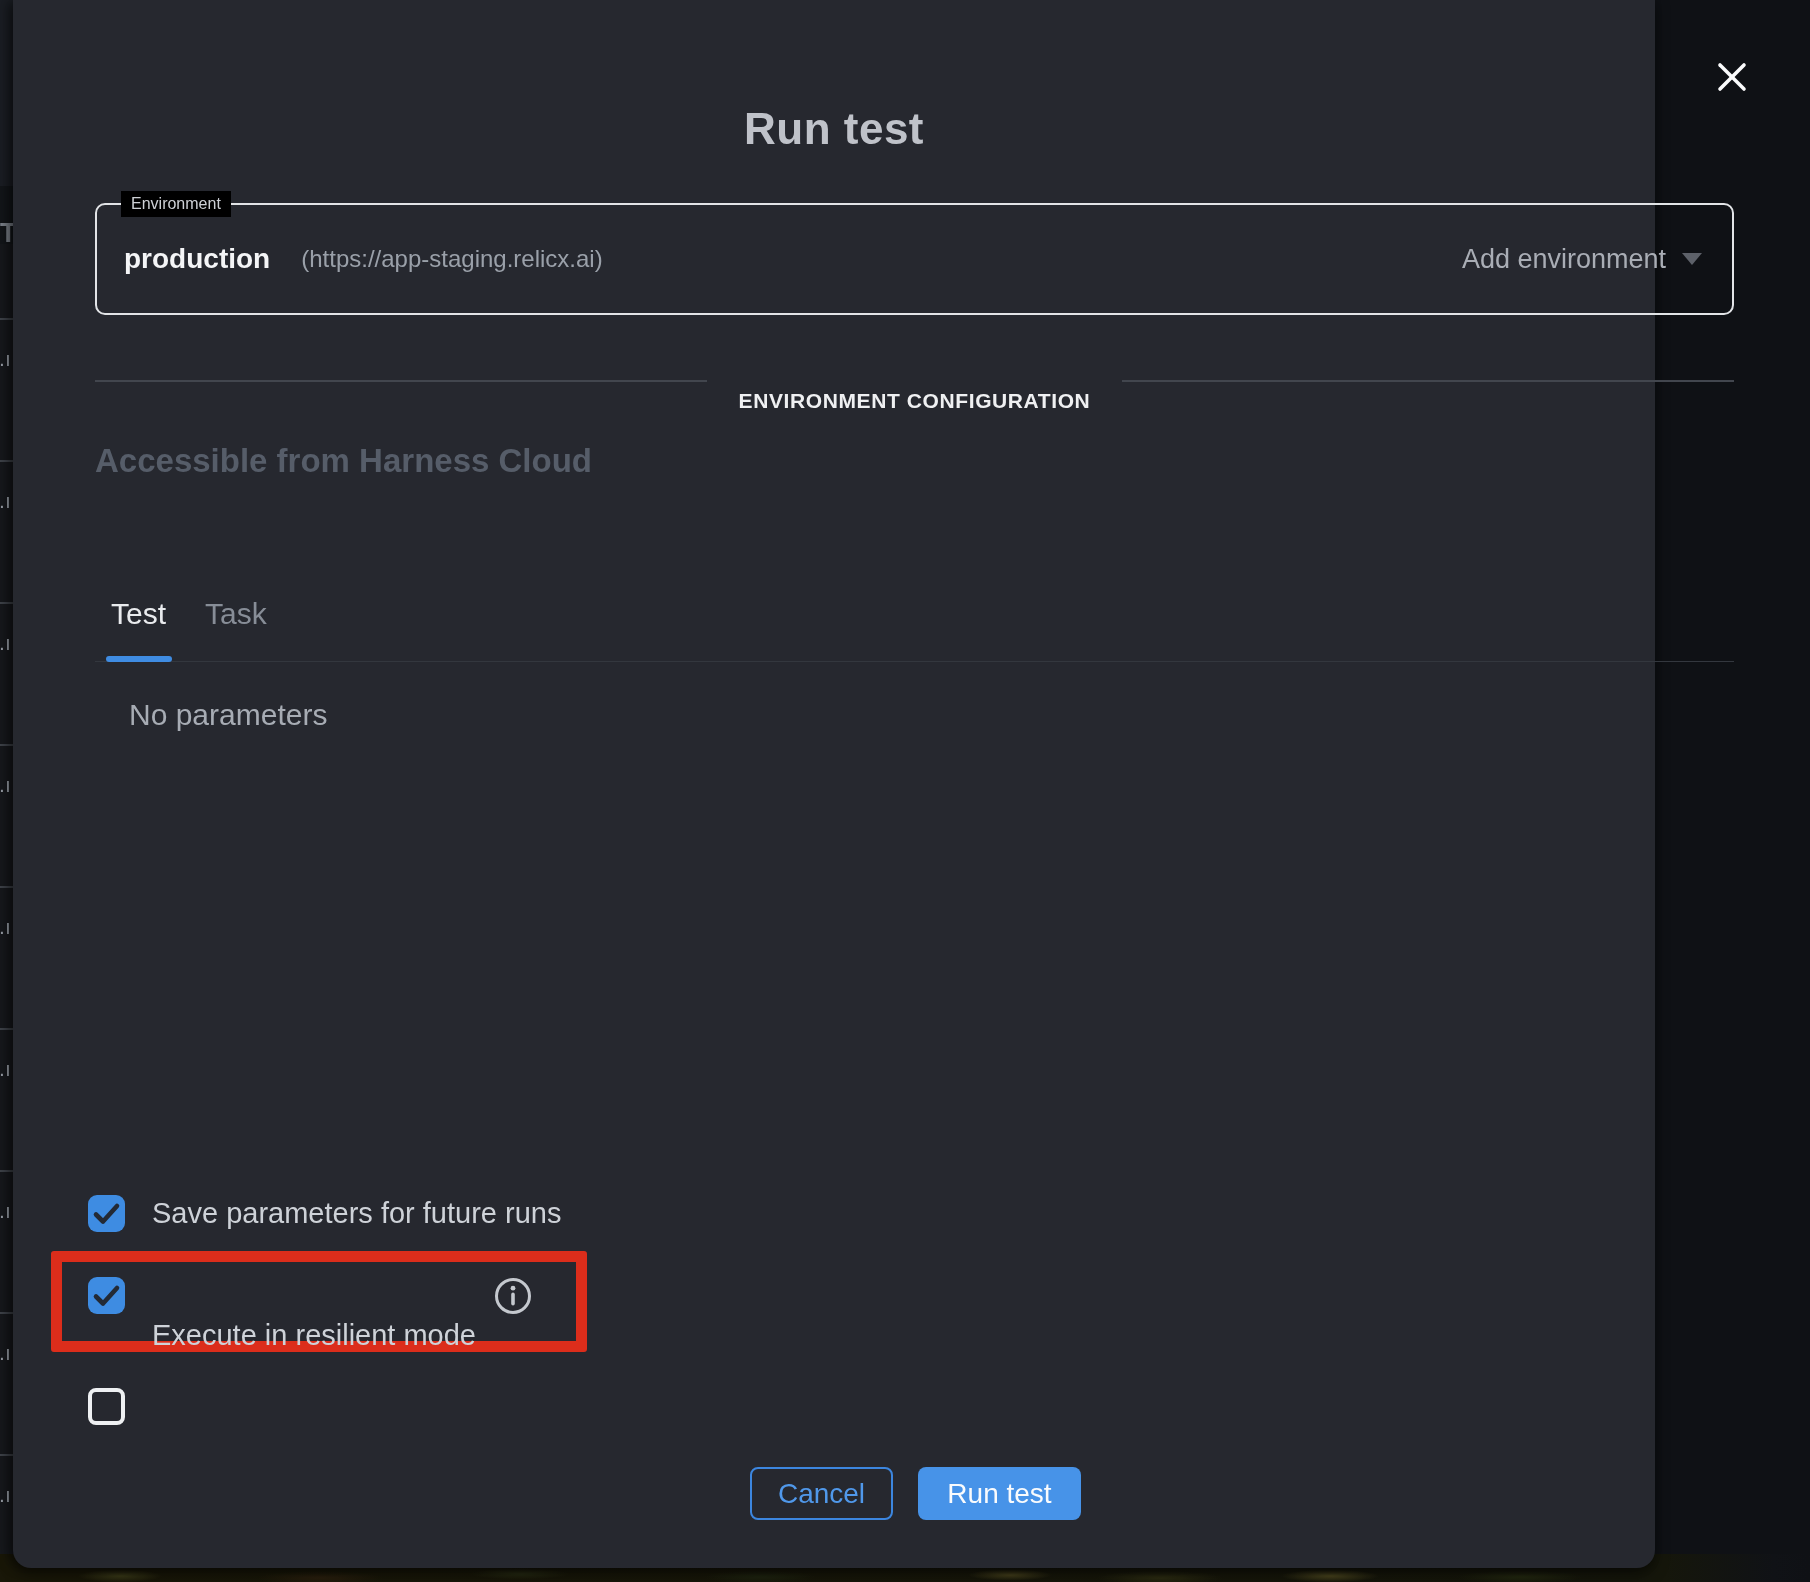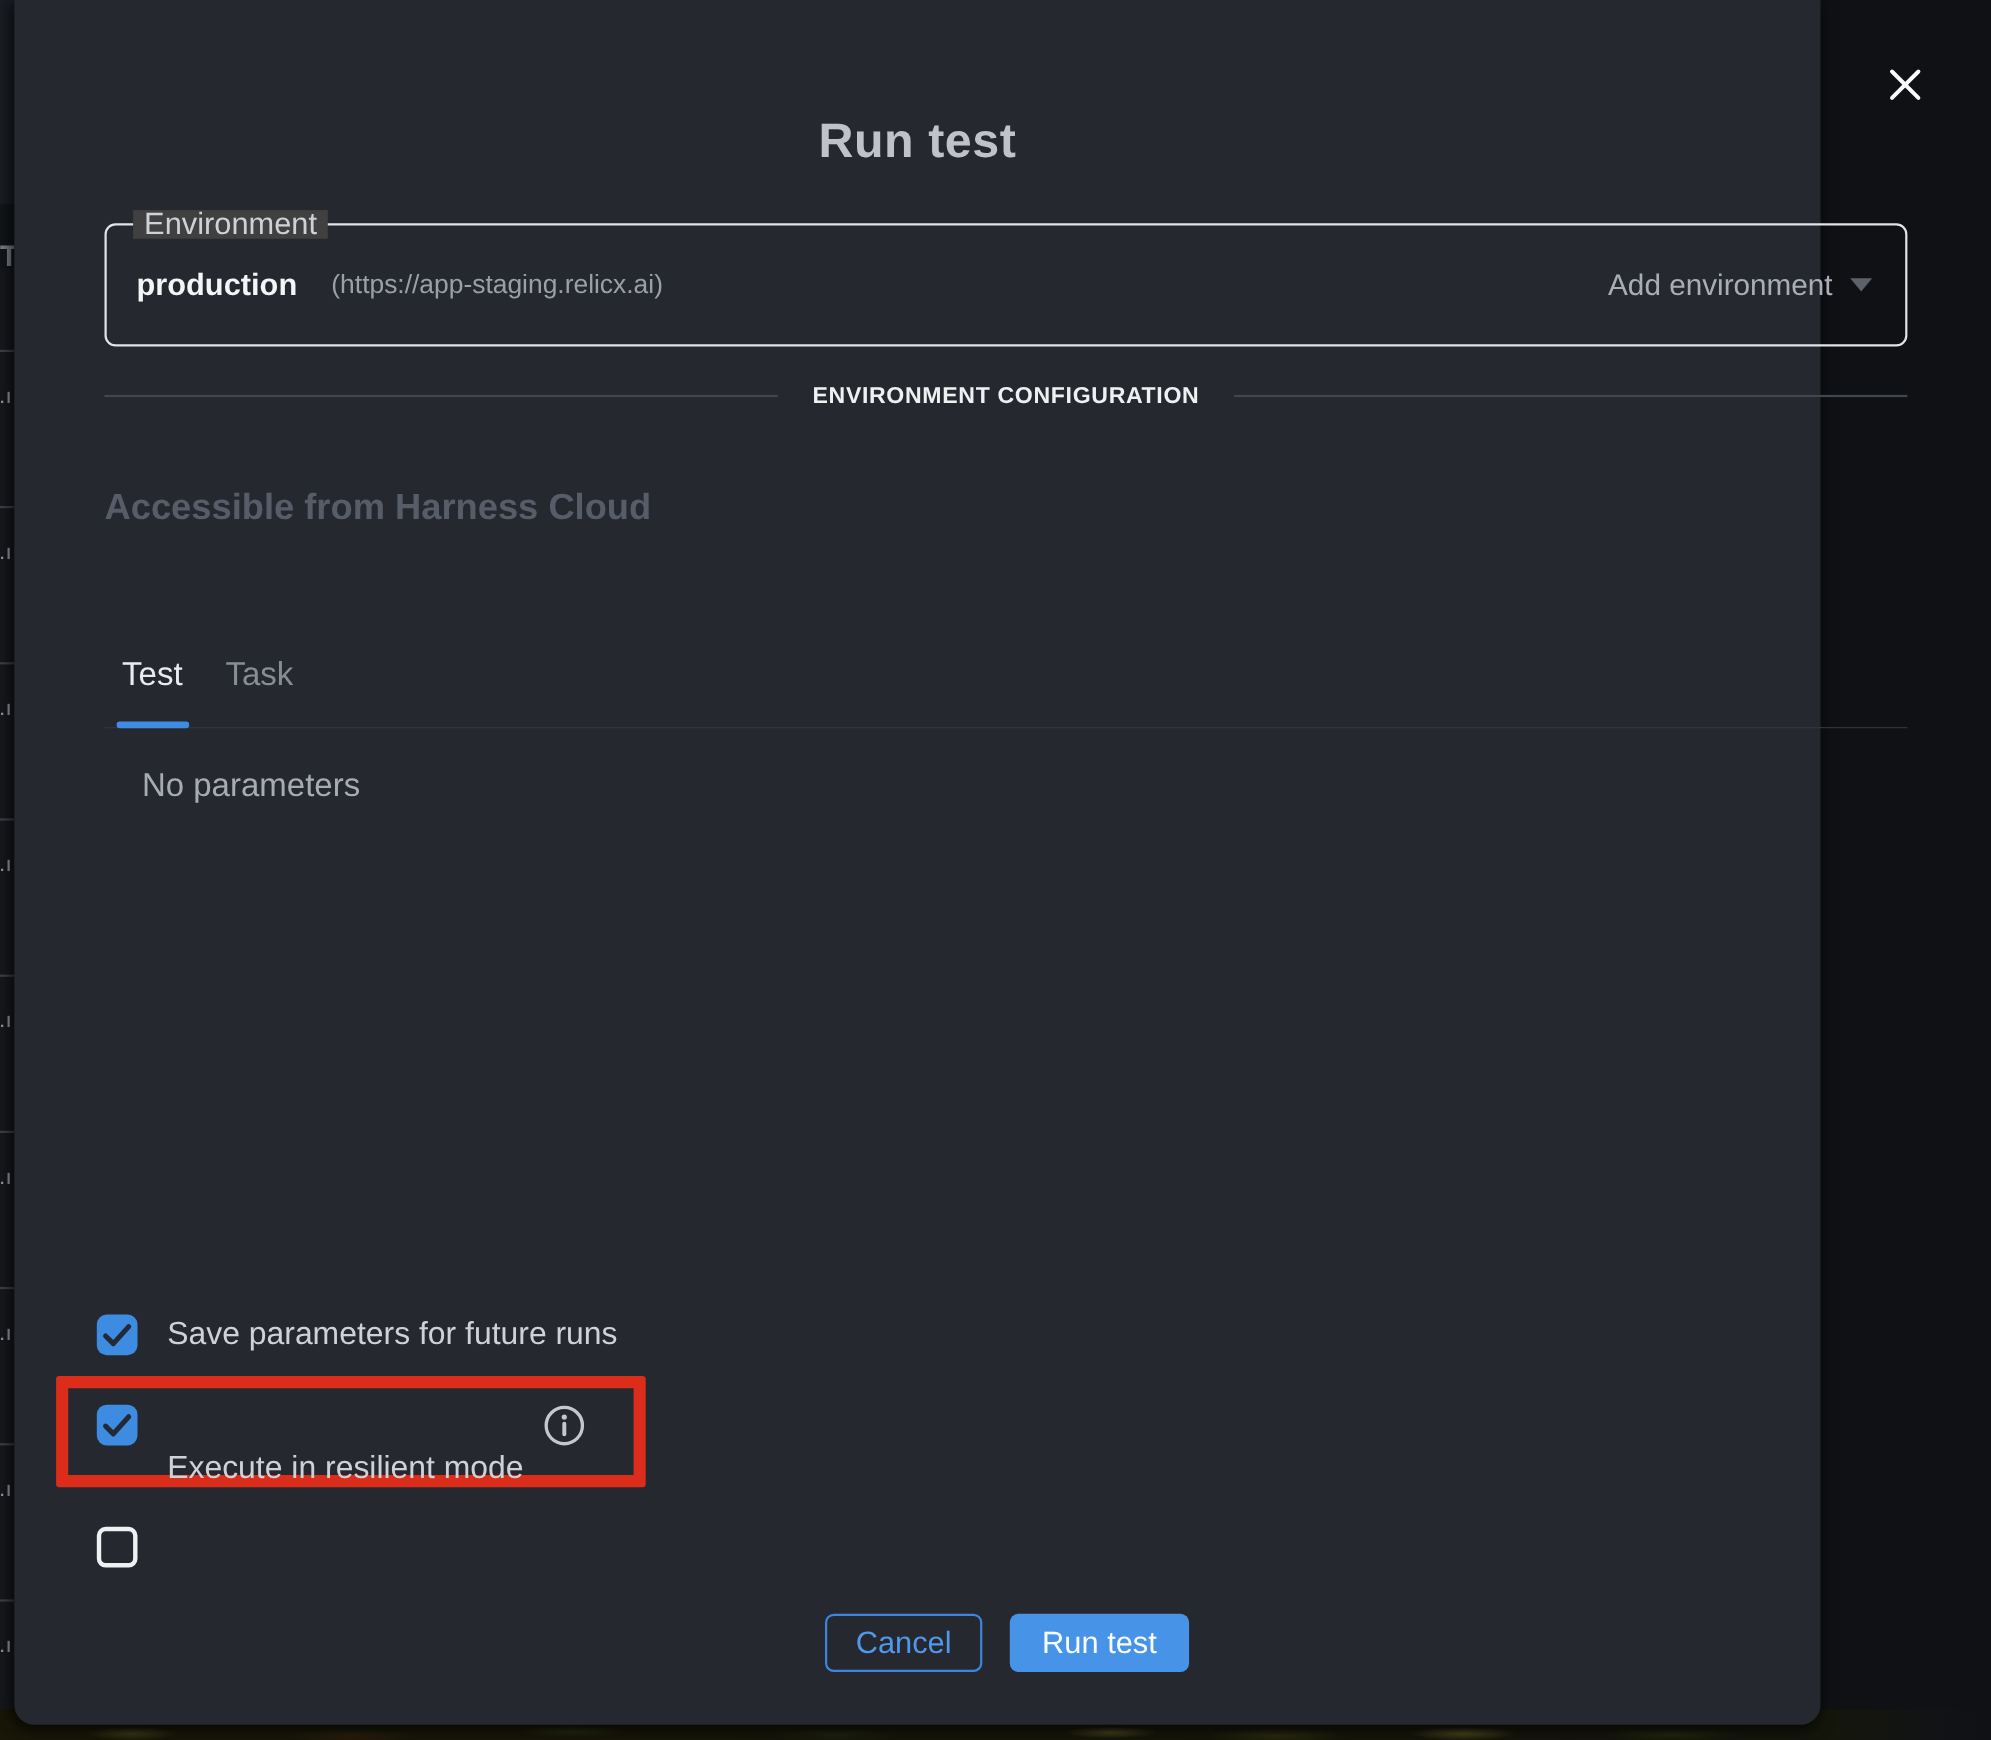--- a/index.html
+++ b/index.html
@@ -41,35 +41,35 @@
 
   .close-btn{position:absolute;left:1696px;top:54px;width:46px;height:46px;
     background:none;border:none;padding:2px;cursor:pointer;}
 
   .dialog-title{position:absolute;left:0;top:104px;width:100%;margin:0;
     text-align:center;font-size:44px;font-weight:700;color:#bfc2c9;letter-spacing:.5px;}
 
   
   .env-field{position:absolute;left:82px;top:203px;width:1639px;height:112px;
     box-sizing:border-box;border:2px solid #e2e4e7;border-radius:10px;}
-  .env-legend{position:absolute;left:24px;top:-14px;padding:0 10px;background:#404040;
-    font-size:28px;color:#ced1d6;line-height:26px;}
+  .env-legend{position:absolute;left:24px;top:-14px;padding:0 10px;background:#000000;
+    font-size:16px;color:#ced1d6;line-height:26px;}
   .env-row{position:absolute;left:27px;top:0;height:100%;display:flex;align-items:center;gap:19px;}
   .env-value{font-size:28px;font-weight:700;color:#f4f5f7;}
   .env-url{font-size:24px;color:#9aa0a9;margin-left:12px;}
   .add-env{position:absolute;right:30px;top:0;height:100%;display:flex;align-items:center;gap:16px;
     background:none;border:none;cursor:pointer;padding:0;}
   .add-env-label{font-size:27px;color:#a9adb5;}
   .caret-down{width:0;height:0;border-left:10px solid transparent;border-right:10px solid transparent;
     border-top:12px solid #5d6169;}
 
   
   .divider{position:absolute;left:82px;width:1639px;display:flex;align-items:center;}
   .divider .line{flex:1;height:2px;background:#42464e;}
-  .divider .divider-label{padding:0 32px;font-size:21px;font-weight:700;color:#eff0f2;letter-spacing:.6px;}
+  .divider .divider-label{padding:0 32px;font-size:21px;font-weight:700;color:#eff0f2;letter-spacing:.6px;margin-top:41px;}
   .divider.env-config{top:348px;}
   .divider.params{top:511px;}
 
   .section-note{position:absolute;left:82px;top:442px;font-size:33px;font-weight:700;color:#565d69;}
 
   
   .tabs{position:absolute;left:82px;top:580px;width:1639px;height:84px;}
   .tab{position:absolute;top:17px;font-size:30px;background:none;border:none;padding:0;cursor:pointer;}
   .tab.active{left:16px;color:#e9ebee;font-weight:500;}
   .tab.inactive{left:110px;color:#878d97;font-weight:400;}

